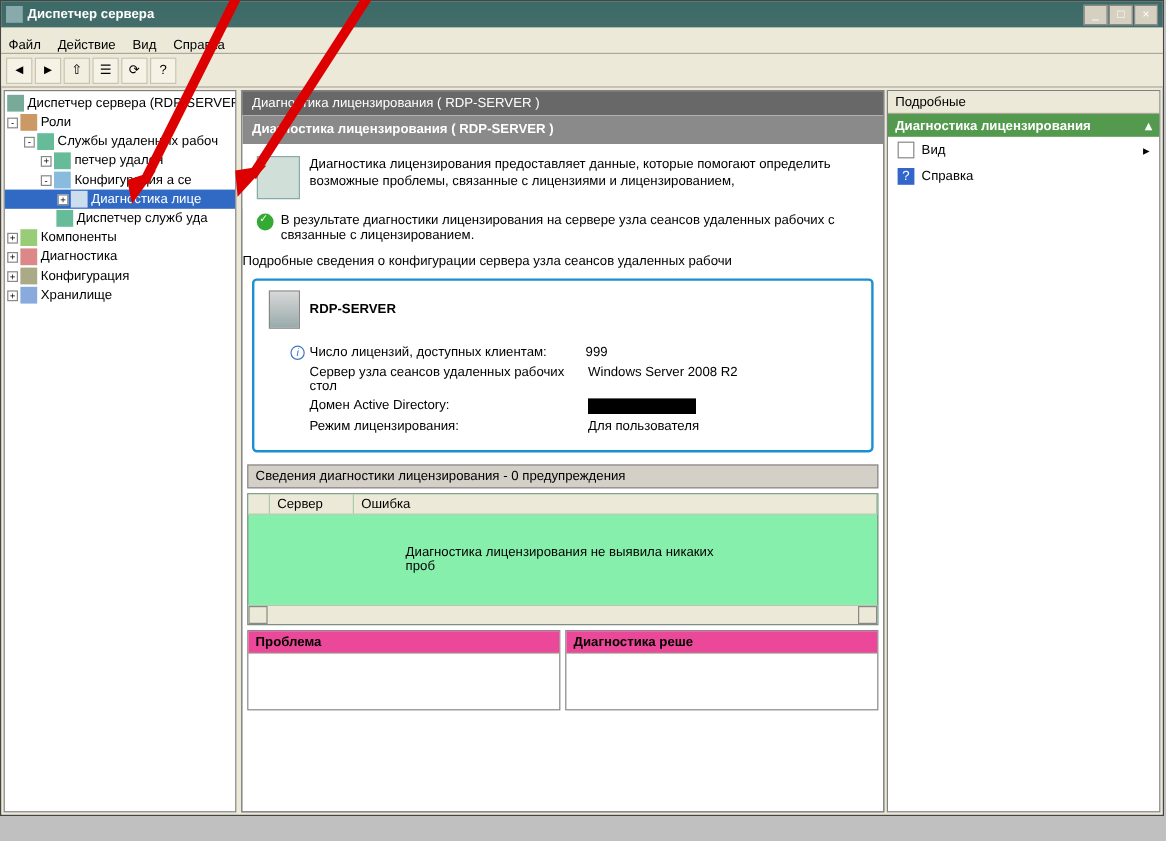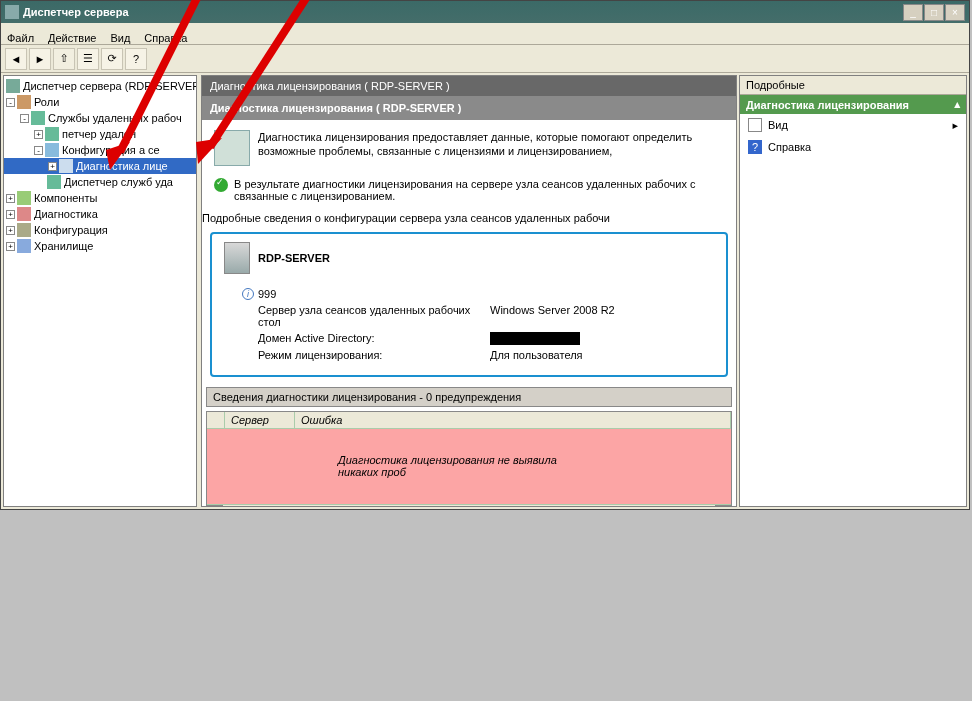--- a/index.html
+++ b/index.html
@@ -1,17 +1,17 @@
 <!DOCTYPE html>
 <html><head>
 <meta charset="utf-8">
 <style>
 * { box-sizing: border-box; margin: 0; padding: 0; font-family: Tahoma, sans-serif; font-size: 11px; }
 body { background: #c0c0c0; width: 972px; height: 701px; overflow: hidden; position: relative; }
-.window { width: 970px; height: 510px; border: 1px solid #444; background: #ece9d8; position: relative; }
+.window { width: 970px; height: 680px; border: 1px solid #444; background: #ece9d8; position: relative; }
 .titlebar { height: 22px; background: linear-gradient(to bottom,#3b6a67,#446d6a); color: #fff; display: flex; align-items: center; padding: 0 4px; }
 .titlebar .icon { width: 14px; height: 14px; background: #8aa; margin-right: 4px; display: inline-block; }
 .titlebar .title { flex: 1; font-weight: bold; }
 .winbtns { display: flex; gap: 1px; }
 .winbtn { width: 20px; height: 17px; background: #d6d0c0; border: 1px solid #888; display: flex; align-items: center; justify-content: center; font-family: Arial; font-size: 10px; cursor: default; }
 .menubar { height: 22px; background: #ece9d8; border-bottom: 1px solid #aca899; display: flex; align-items: flex-end; padding: 0 6px; gap: 14px; }
 .menubar span { cursor: default; }
 .toolbar { height: 28px; background: #ece9d8; border-bottom: 1px solid #aca899; display: flex; align-items: center; padding: 2px 4px; gap: 2px; }
 .tbtn { width: 22px; height: 22px; border: 1px solid #c8c4b4; background: #f6f3e6; display: flex; align-items: center; justify-content: center; }
 .body { display: flex; height: calc(100% - 72px); }
@@ -33,21 +33,21 @@
 .green-check::after { content: "✓"; color: #fff; font-size: 9px; position: absolute; top: -1px; left: 2px; }
 .sec-title { font-weight: normal; padding: 6px 12px 4px 0; }
 .blue-box { margin: 4px 8px 10px 8px; border: 2px solid #1a90d0; border-radius: 4px; padding: 8px 12px 12px 12px; }
 .blue-box .hdr { display: flex; align-items: center; gap: 8px; margin-bottom: 12px; }
 .srv-icon { width: 26px; height: 32px; background: linear-gradient(#d8d8d8,#9aa); border: 1px solid #888; }
 .kv { display: flex; padding: 2px 0 2px 18px; font-size: 11px; }
 .kv .k { width: 236px; }
 .info-ico { width: 12px; height: 12px; border-radius: 50%; border: 1px solid #4478c0; color: #4478c0; font-style: italic; font-size: 9px; display: inline-flex; align-items: center; justify-content: center; margin-right: 4px; flex-shrink: 0; }
 .black { background: #000; width: 90px; height: 13px; display: inline-block; }
 .sec-gray { background: #d4d0c8; border: 1px solid #888; margin: 0 4px; padding: 3px 6px; font-size: 11px; }
-.list { border: 1px solid #888; background: #fca5a5; margin: 4px; height: 110px; position: relative; font-style: italic; }
+.list { border: 1px solid #888; background: #86efac; margin: 4px; height: 110px; position: relative; }
 .list-hdr { display: flex; background: #ece9d8; border-bottom: 1px solid #aca; }
 .list-hdr .col { padding: 2px 6px; border-right: 1px solid #aca; }
 .list .nomsg { position: absolute; top: 50%; left: 50%; transform: translate(-50%,-50%); color: #000; font-size: 11px; }
 .hscroll { height: 16px; background: #ece9d8; border-top: 1px solid #aca; position: absolute; bottom: 0; left: 0; right: 0; display: flex; }
 .hscroll .arr { width: 16px; height: 15px; background: #ece9d8; border: 1px solid #888; }
 .hscroll .track { flex: 1; }
 .two-col { display: flex; margin: 0 4px 4px 4px; gap: 4px; }
 .two-col .colbox { flex: 1; border: 1px solid #888; background: #fff; }
 .two-col .colbox .lbl { background: #ec4899; padding: 3px 6px; font-weight: bold; border-bottom: 1px solid #aca; }
 .two-col .colbox .body2 { height: 46px; }
@@ -159,20 +159,21 @@
           <span>В результате диагностики лицензирования на сервере узла сеансов удаленных рабочих с связанные с лицензированием.</span>
         </div>
         <div class="sec-title">Подробные сведения о конфигурации сервера узла сеансов удаленных рабочи</div>
         <div class="blue-box">
           <div class="hdr">
             <div class="srv-icon"></div>
             <b>RDP-SERVER</b>
           </div>
           <div class="kv">
             <span class="info-ico">i</span>
+            <span class="k" style="width:230px">Число лицензий, доступных клиентам:</span>
             <span>999</span>
           </div>
           <div class="kv" style="padding-left:34px">
             <span class="k" style="width:232px">Сервер узла сеансов удаленных рабочих стол</span>
             <span>Windows Server 2008 R2</span>
           </div>
           <div class="kv" style="padding-left:34px">
             <span class="k" style="width:232px">Домен Active Directory:</span>
             <span class="black"></span>
           </div>

